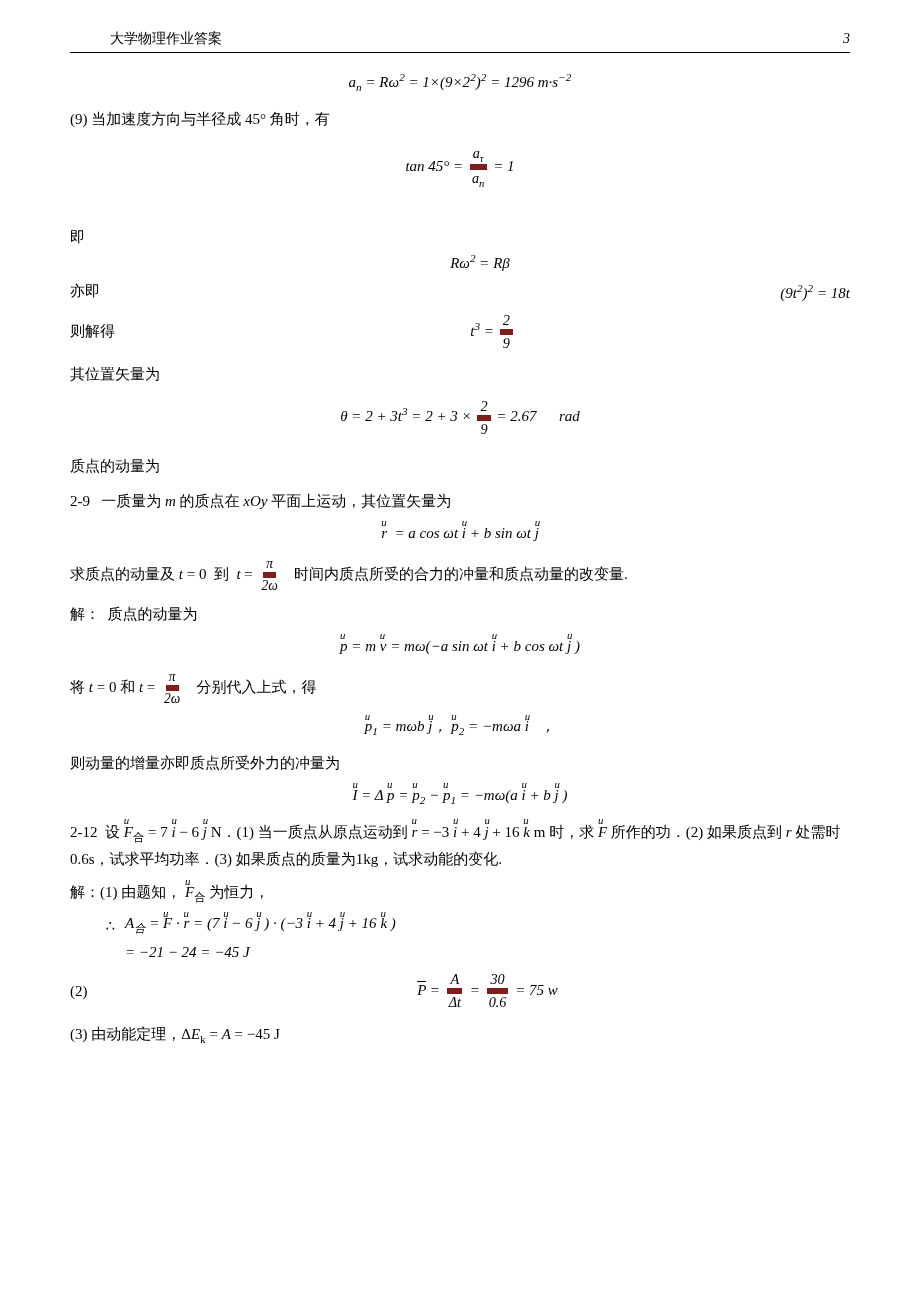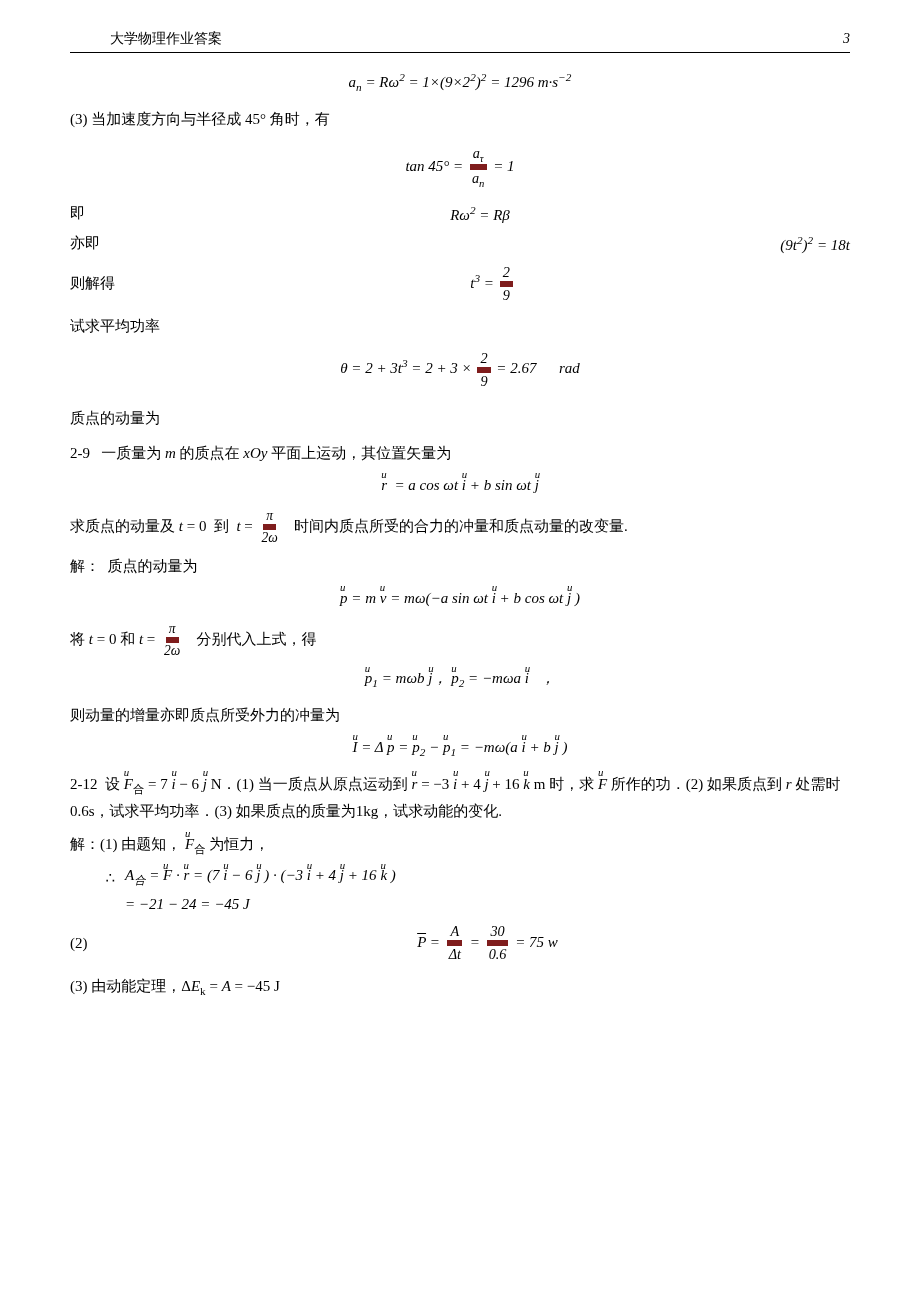--- a/index.html
+++ b/index.html
@@ -91,37 +91,37 @@
   <div class="header-page">3</div>
 </div>
 
 <div class="math-block">
   <span class="math-line">
     <i>a</i><sub>n</sub> = <i>R</i>ω<sup>2</sup> = 1×(9×2<sup>2</sup>)<sup>2</sup> = 1296 m·s<sup>−2</sup>
   </span>
 </div>
 
 <p class="para">
-  (3) 当加速度方向与半径成 45° 角时，有
+  (9) 当加速度方向与半径成 45° 角时，有
 </p>
 
 <div class="math-block" style="margin-top:12px;">
   <span class="math-line">
     tan 45° =
     <span class="frac">
       <span class="num"><i>a</i><sub>τ</sub></span>
       <span class="den"><i>a</i><sub>n</sub></span>
     </span>
     = 1
   </span>
 </div>
 
 <div style="display:flex; align-items:center; margin: 10px 0;">
   <div style="width:40px; font-family:'SimSun','宋体',serif;">即</div>
-  <div style="flex:1; text-align:center;" class="math-line">
+  <div style="flex:1; text-align:center;margin-top:48px;" class="math-line">
     <i>R</i>ω<sup>2</sup> = <i>R</i>β
   </div>
 </div>
 
 <div style="display:flex; align-items:center; margin: 10px 0;">
   <div style="width:55px; font-family:'SimSun','宋体',serif;">亦即</div>
   <div style="flex:1; text-align:right;" class="math-line">
     (9<i>t</i><sup>2</sup>)<sup>2</sup> = 18<i>t</i>
   </div>
 </div>
@@ -130,21 +130,21 @@
   <div style="width:65px; font-family:Liberation Serif, serif;">则解得</div>
   <div style="flex:1; text-align:center;" class="math-line">
     <i>t</i><sup>3</sup> =
     <span class="frac">
       <span class="num">2</span>
       <span class="den">9</span>
     </span>
   </div>
 </div>
 
-<p class="para">试求平均功率</p>
+<p class="para">其位置矢量为</p>
 
 <div class="math-block">
   <span class="math-line">
     θ = 2 + 3<i>t</i><sup>3</sup> = 2 + 3 ×
     <span class="frac">
       <span class="num">2</span>
       <span class="den">9</span>
     </span>
     = 2.67 &nbsp;&nbsp;&nbsp;&nbsp; rad
   </span>

